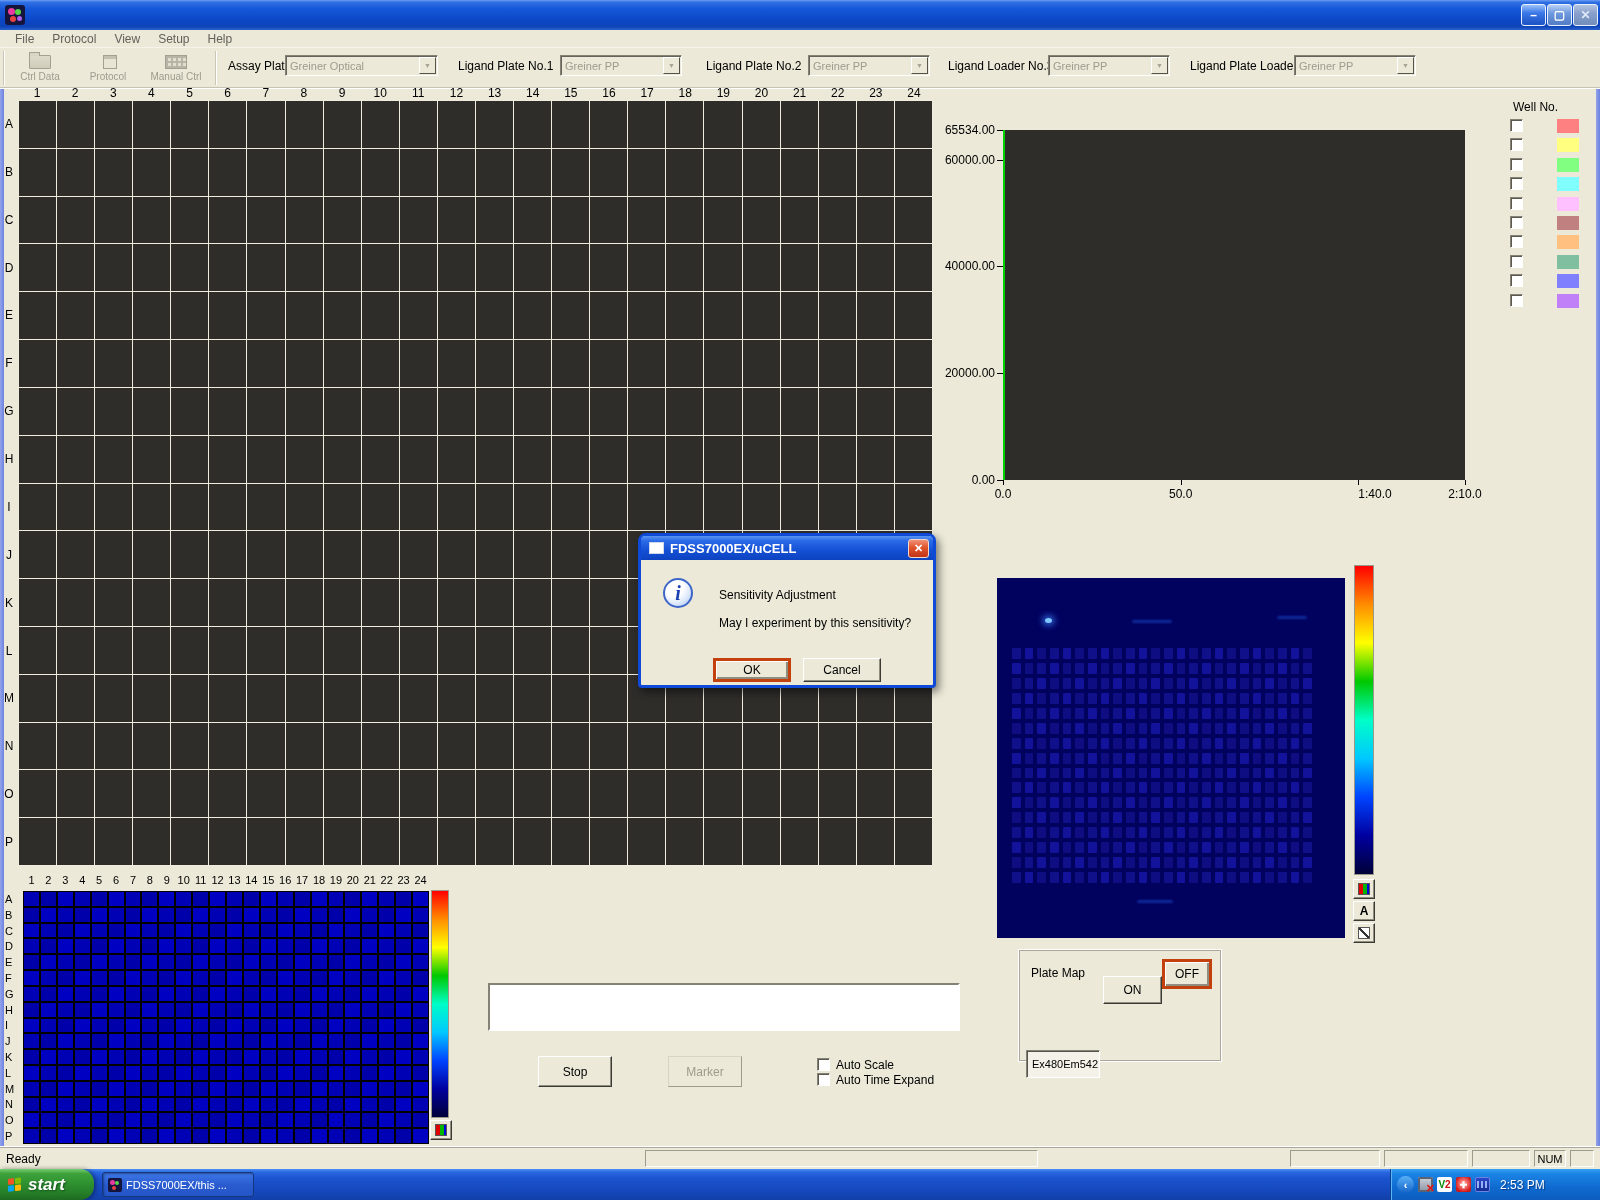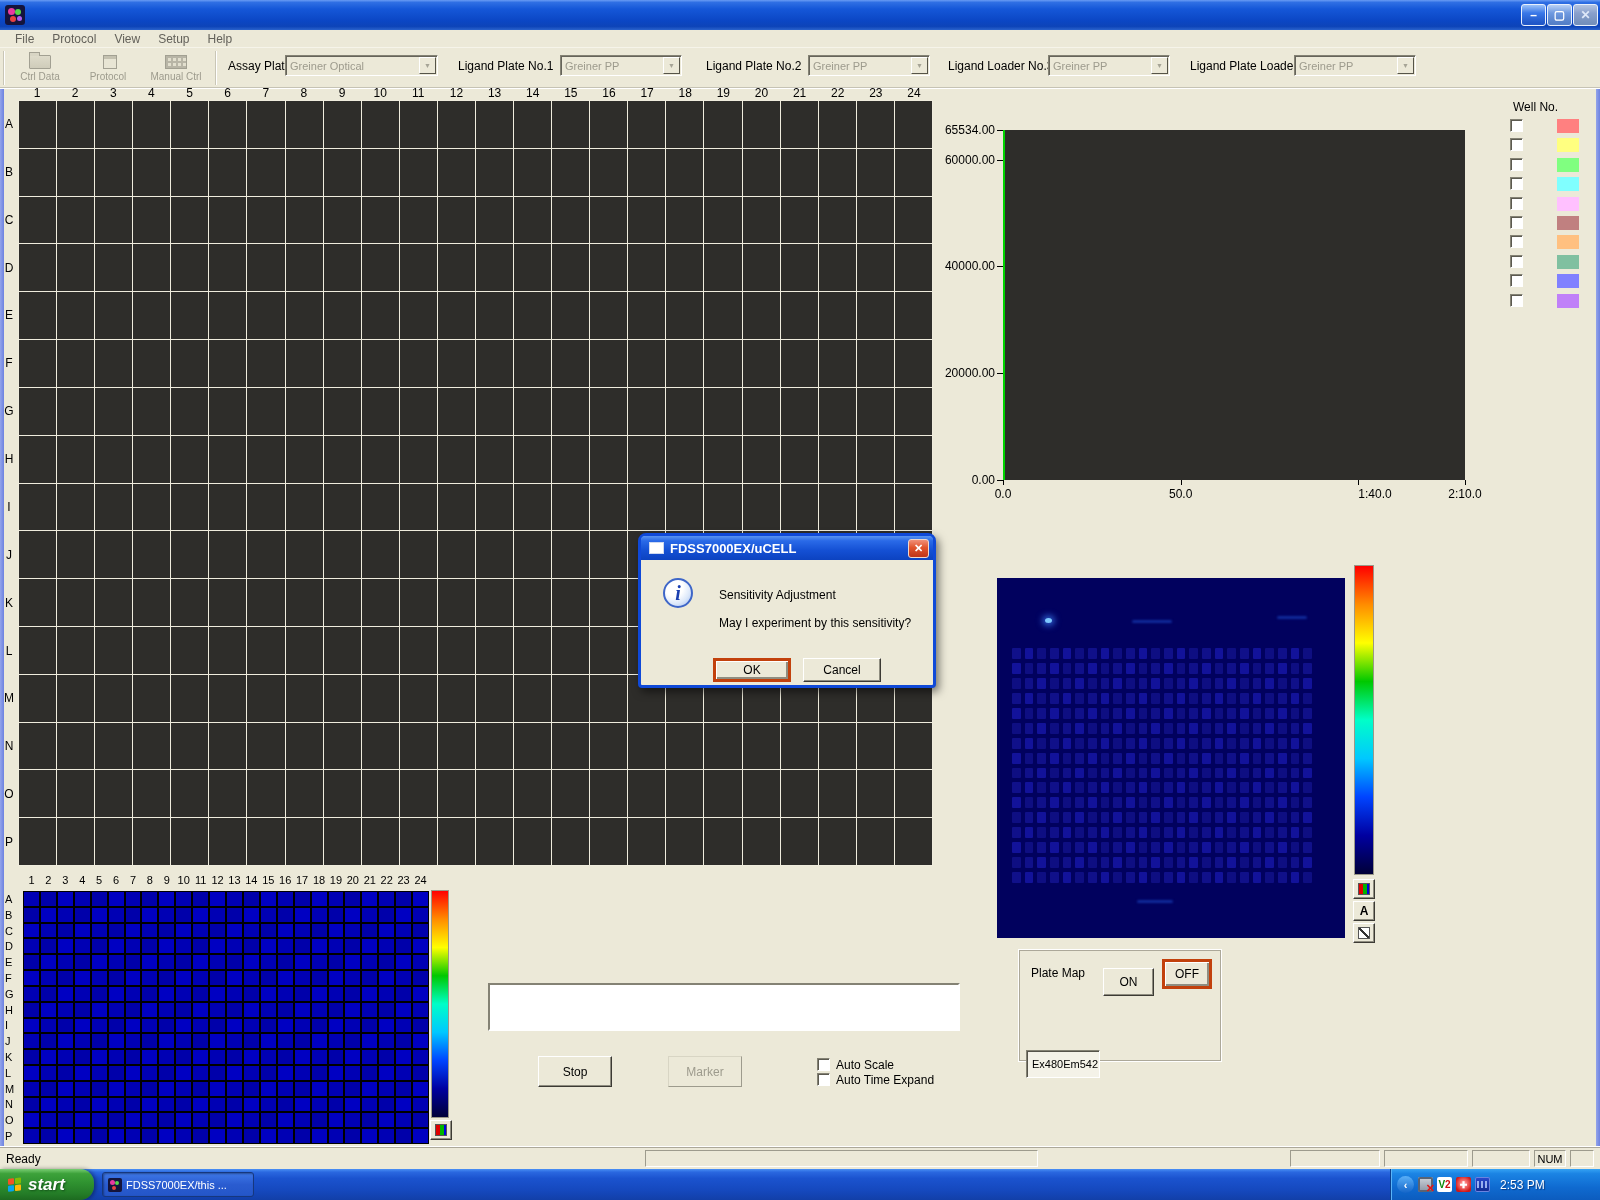--- a/index.html
+++ b/index.html
@@ -1088,21 +1088,21 @@
   </div>
 <div class="mini-btn" style="left:1353px;top:901px">
     <span class="a-ico">A</span>
   </div>
 <div class="mini-btn" style="left:1353px;top:923px">
     <span class="diag-ico"></span>
   </div>
 
 <div class="abs pm-group">
   <span class="abs" style="left:12px;top:16px;font-size:12px">Plate Map</span>
-  <div class="abs btn95" style="left:84px;top:18px;width:51px;height:28px">ON</div>
+  <div class="abs btn95" style="left:84px;top:26px;width:59px;height:28px">ON</div>
   <div class="abs btn95 btn-default" style="left:143px;top:9px;width:50px;height:30px">OFF</div>
   <div class="abs sunken-box" style="left:7px;top:68px;width:74px;height:28px;display:flex;align-items:center;padding-left:5px;font-size:11px">Ex480Em542</div>
 </div>
 
 <div class="abs mini-col-headers">
     <span>1</span>
     <span>2</span>
     <span>3</span>
     <span>4</span>
     <span>5</span>

